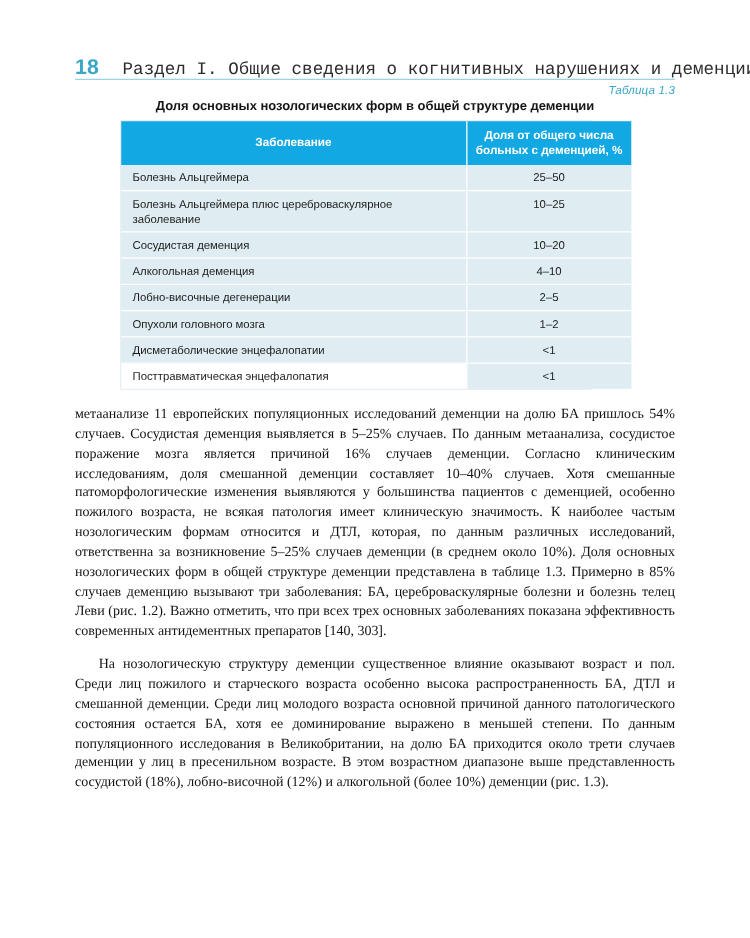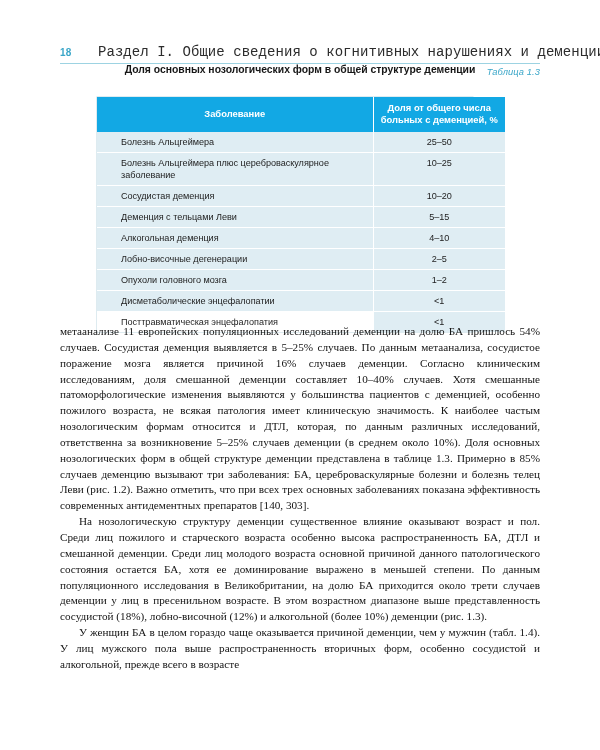--- a/index.html
+++ b/index.html
@@ -30,21 +30,21 @@
     left: 60px;
     top: 44px;
     width: 480px;
     height: 22px;
     display: flex;
     align-items: baseline;
   }
   .folio {
     font-family: "Liberation Sans", "DejaVu Sans", sans-serif;
     font-weight: bold;
-    font-size: 10px;
+    font-size: 17px;
     color: #3aa6c8;
     letter-spacing: .2px;
     width: 38px;
     flex: none;
   }
   .head-title {
     flex: 1;
     text-align: right;
     font-family: Liberation Mono, monospace;
     font-size: 14px;
@@ -69,21 +69,21 @@
     top: 67px;
     font-family: "Liberation Sans", "DejaVu Sans", sans-serif;
     font-style: italic;
     font-size: 9.3px;
     color: #3aa6c8;
     letter-spacing: .1px;
   }
   .tbl-caption {
     position: absolute;
     left: 60px;
-    top: 64px;
+    top: 80px;
     width: 480px;
     text-align: center;
     font-family: "Liberation Sans", "DejaVu Sans", sans-serif;
     font-weight: bold;
     font-size: 10.4px;
     color: #161616;
     letter-spacing: -.02px;
   }
 
   
@@ -117,21 +117,21 @@
   table.nosology thead th.th-left { border-right: 1px solid #ffffff; }
 
   table.nosology tbody td {
     background: #dfedf3;
     color: #1d1d1d;
     font-size: 9.1px;
     line-height: 1.32;
     border-bottom: 1px solid #ffffff;
     border-right: 1px solid #ffffff;
     vertical-align: top;
-    padding: 4px 8px 4px 24px;
+    padding: 4px 8px 4px 9px;
     letter-spacing: -.02px;
   }
   table.nosology tbody td.val {
     text-align: center;
     border-right: 0;
     padding-left: 4px;
     padding-right: 4px;
   }
   table.nosology tbody tr:last-child td { border-bottom: 0; }
 
@@ -150,21 +150,21 @@
     color: #131313;
     text-align: justify;
     text-justify: inter-word;
     -webkit-hyphens: manual;
     hyphens: manual;
   }
   .body-text p {
     margin: 0;
     text-indent: 0;
   }
-  .body-text p.indent { text-indent: 19px; }
+  .body-text p.indent { text-indent: 19px; margin-top: 10px; }
 </style>
 </head>
 <body>
 
 <div class="page">
 
   <div class="running-head">
     <span class="folio">18</span>
     <span class="head-title">Раздел I.  Общие сведения о когнитивных нарушениях и деменции</span>
   </div>
@@ -195,24 +195,20 @@
           </tr>
           <tr>
             <td class="name" style="background: rgb(223, 237, 243);">Болезнь Альцгеймера плюс цереброваскулярное заболевание</td>
             <td class="val" style="background: rgb(223, 237, 243);">10–25</td>
           </tr>
           <tr>
             <td class="name" style="background: rgb(223, 237, 243);">Сосудистая деменция</td>
             <td class="val" style="background: rgb(223, 237, 243);">10–20</td>
           </tr>
           <tr>
-            <td class="name" style="background: rgb(223, 237, 243);">Деменция с тельцами Леви</td>
-            <td class="val" style="background: rgb(223, 237, 243);">5–15</td>
-          </tr>
-          <tr>
             <td class="name" style="background: rgb(223, 237, 243);">Алкогольная деменция</td>
             <td class="val" style="background: rgb(223, 237, 243);">4–10</td>
           </tr>
           <tr>
             <td class="name" style="background: rgb(223, 237, 243);">Лобно-височные дегенерации</td>
             <td class="val" style="background: rgb(223, 237, 243);">2–5</td>
           </tr>
           <tr>
             <td class="name" style="background: rgb(223, 237, 243); margin-left: 44px;">Опухоли головного мозга</td>
             <td class="val" style="background: rgb(223, 237, 243);">1–2</td>
@@ -225,16 +221,15 @@
             <td class="name" style="background: #ffffff;">Посттравматическая энцефалопатия</td>
             <td class="val" style="background: rgb(223, 237, 243);">&lt;1</td>
           </tr>
         </tbody>
     </table>
   </div>
 
   <div class="body-text">
     <p>метаанализе 11 европейских популяционных исследований деменции на долю БА пришлось 54% случаев. Сосудистая деменция выявляется в 5–25% случаев. По данным метаанализа, сосудистое поражение мозга является причиной 16% случаев деменции. Согласно клиническим исследованиям, доля смешанной деменции составляет 10–40% случаев. Хотя смешанные патоморфологические изменения выявляются у большинства пациентов с деменцией, особенно пожилого возраста, не всякая патология имеет клиническую значимость. К наиболее частым нозологическим формам относится и ДТЛ, которая, по данным различных исследований, ответственна за возникновение 5–25% случаев деменции (в среднем около 10%). Доля основных нозологических форм в общей структуре деменции представлена в таблице 1.3. Примерно в 85% случаев деменцию вызывают три заболевания: БА, цереброваскулярные болезни и болезнь телец Леви (рис. 1.2). Важно отметить, что при всех трех основных заболеваниях показана эффективность современных антидементных препаратов [140, 303].</p>
     <p class="indent">На нозологическую структуру деменции существенное влияние оказывают возраст и пол. Среди лиц пожилого и старческого возраста особенно высока распространенность БА, ДТЛ и смешанной деменции. Среди лиц молодого возраста основной причиной данного патологического состояния остается БА, хотя ее доминирование выражено в меньшей степени. По данным популяционного исследования в Великобритании, на долю БА приходится около трети случаев деменции у лиц в пресенильном возрасте. В этом возрастном диапазоне выше представленность сосудистой (18%), лобно-височной (12%) и алкогольной (более 10%) деменции (рис. 1.3).</p>
-    <p class="indent">У женщин БА в целом гораздо чаще оказывается причиной деменции, чем у мужчин (табл. 1.4). У лиц мужского пола выше распространенность вторичных форм, особенно сосудистой и алкогольной, прежде всего в возрасте</p>
   </div>
 
 </div>
 
 </body></html>

